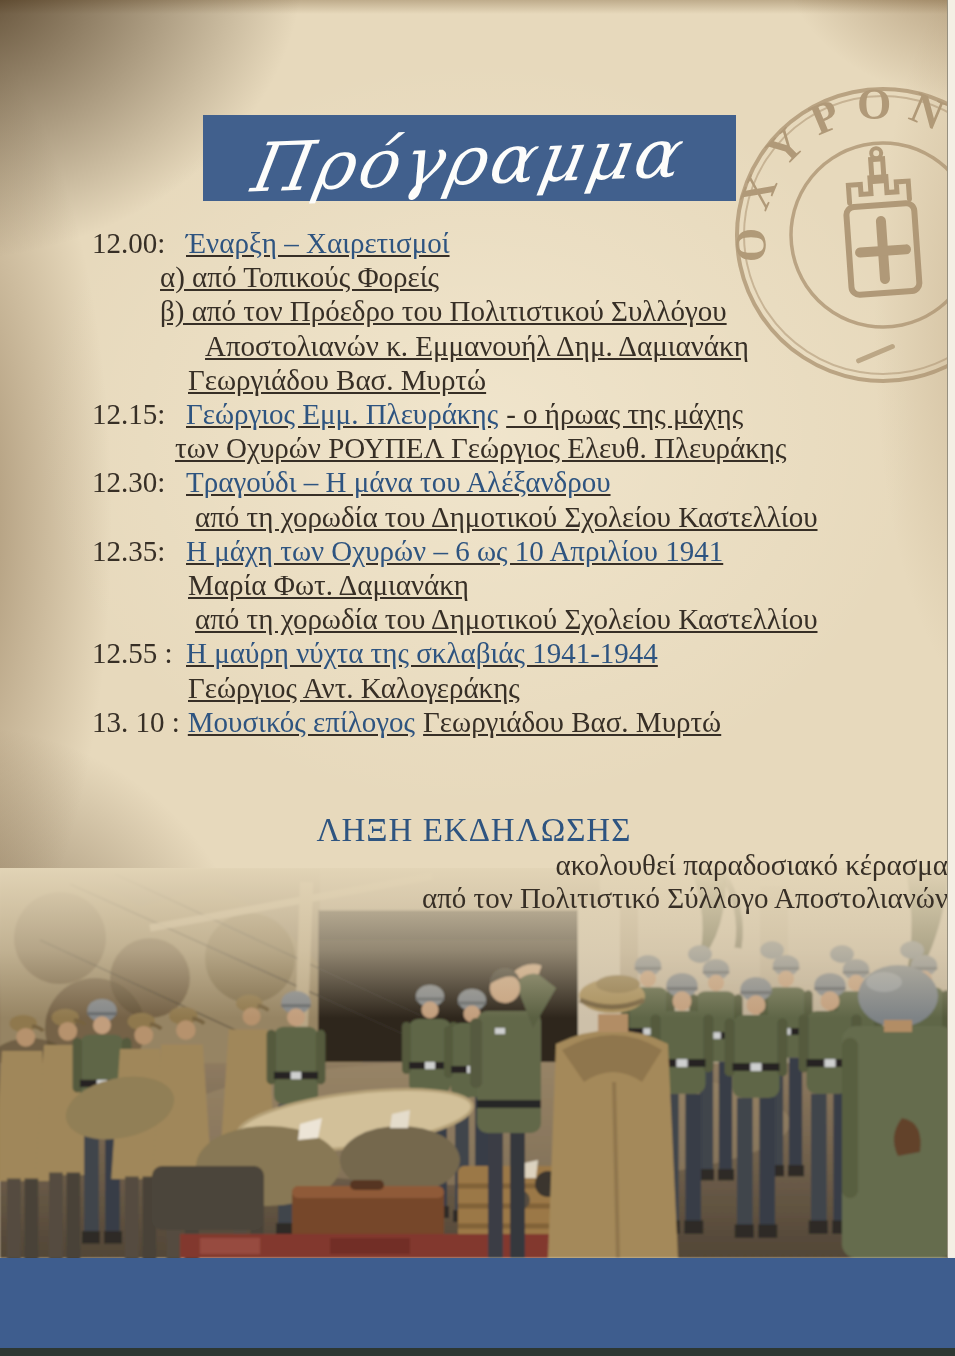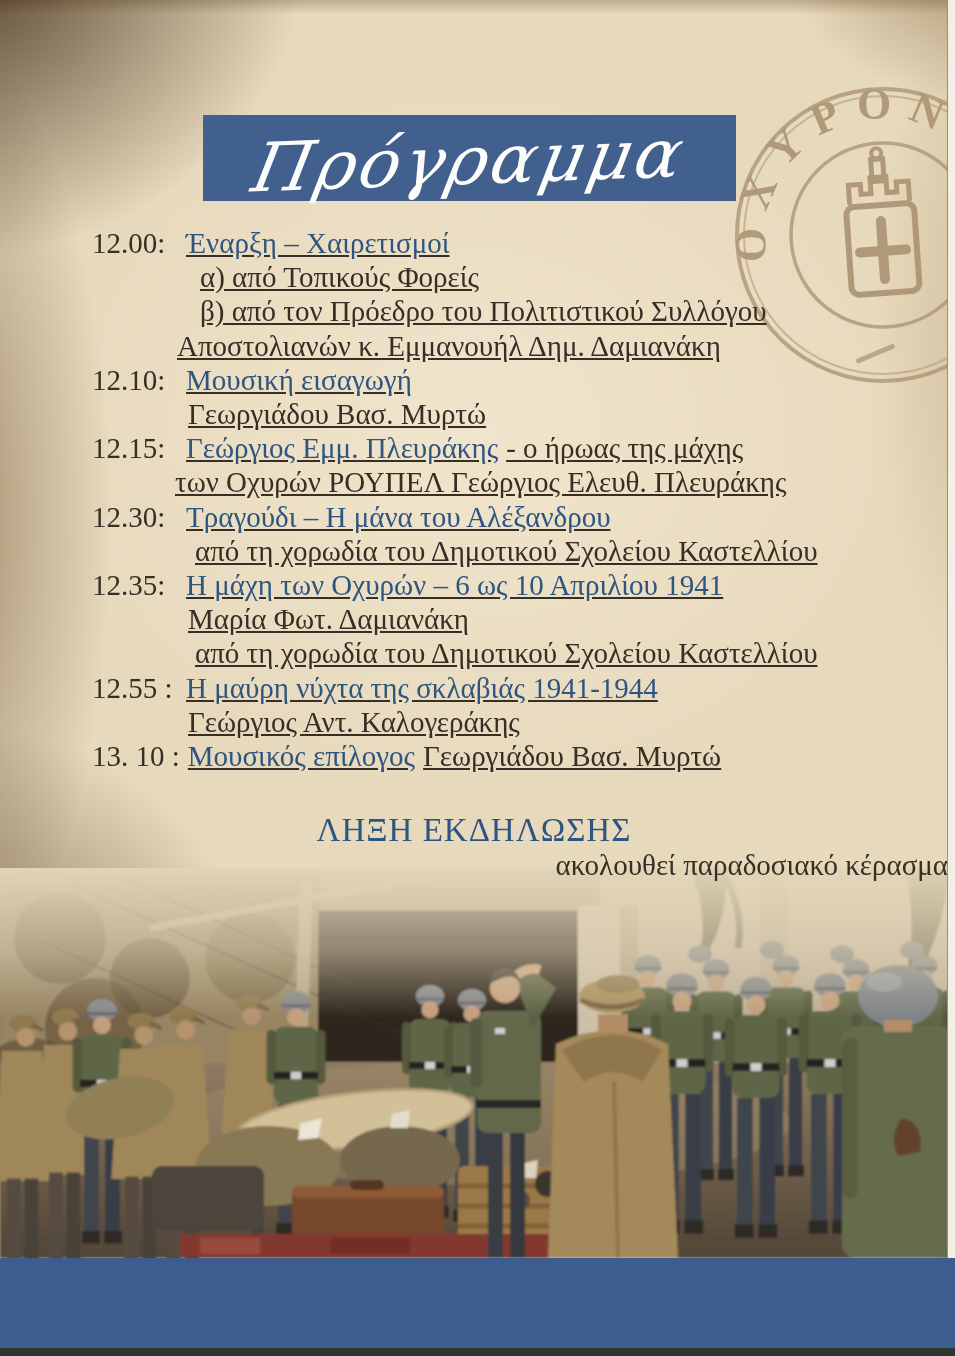--- a/index.html
+++ b/index.html
@@ -25,21 +25,21 @@
     transform:skewX(-13deg) rotate(-2deg);
   }
   
   .stamp{position:absolute;left:733px;top:83px;width:300px;height:315px;opacity:.9;}
   
   .schedule{position:absolute;left:92px;top:226px;width:815px;font-size:29px;line-height:34.2px;color:#372f26;}
   .line{white-space:nowrap;text-decoration:underline;}
   .seg-time{display:inline-block;min-width:86px;margin-right:8px;color:#372f26;}
   .seg-blue{color:#2e5480;}
   .seg-dark2{margin-left:8px;color:#372f26;}
-  .ind-a{margin-left:108px}.ind-b{margin-left:85px}.ind-c{margin-left:96px}
+  .ind-a{margin-left:68px}.ind-b{margin-left:113px}.ind-c{margin-left:96px}
   .ind-d{margin-left:83px}.ind-e{margin-left:103px}
   
   .closing{position:absolute;left:0;top:812px;width:948px;text-align:center;color:#372f26;z-index:6;}
   .closing-heading{font-size:33px;line-height:37px;color:#2e5480;letter-spacing:1px;}
   .closing-line{font-size:29px;line-height:33px;text-align:right;}
   
   .photo{position:absolute;left:0;top:868px;width:955px;height:390px;z-index:2;}
   .bottom-band{position:absolute;left:0;top:1258px;width:955px;height:90px;background:#3e5d8e;z-index:3;}
   .bottom-strip{position:absolute;left:0;top:1348px;width:955px;height:8px;background:#2d3732;z-index:3;}
   .right-strip{position:absolute;left:947px;top:0;width:8px;height:1258px;background:#f4efe4;
@@ -73,37 +73,37 @@
       </g>
       <line x1="100" y1="270" x2="136" y2="263" stroke-width="5" opacity=".8"></line>
     </g>
   </svg>
 
   <div class="schedule">
     <div class="line"><span class="seg-time">12.00:</span><span class="seg-blue">Έναρξη – Χαιρετισμοί</span></div>
     <div class="line ind-a"><span>α) από Τοπικούς Φορείς</span></div>
     <div class="line ind-a"><span>β) από τον Πρόεδρο του Πολιτιστικού Συλλόγου</span></div>
     <div class="line ind-b"><span>Αποστολιανών  κ. Εμμανουήλ Δημ. Δαμιανάκη</span></div>
-    <div class="line"><span class="seg-time">12.10:</span><span class="seg-blue">Μουσική εισαγωγή</span></div>
     <div class="line ind-c"><span>Γεωργιάδου Βασ. Μυρτώ</span></div>
     <div class="line"><span class="seg-time">12.15:</span><span class="seg-blue">Γεώργιος Εμμ. Πλευράκης</span><span class="seg-dark2">- ο ήρωας της μάχης</span></div>
     <div class="line ind-d"><span>των Οχυρών ΡΟΥΠΕΛ Γεώργιος Ελευθ. Πλευράκης</span></div>
     <div class="line"><span class="seg-time">12.30:</span><span class="seg-blue">Τραγούδι – Η μάνα του Αλέξανδρου</span></div>
     <div class="line ind-e"><span>από τη χορωδία του Δημοτικού Σχολείου Καστελλίου</span></div>
     <div class="line"><span class="seg-time">12.35:</span><span class="seg-blue">Η μάχη των Οχυρών – 6 ως 10 Απριλίου 1941</span></div>
     <div class="line ind-c"><span>Μαρία Φωτ. Δαμιανάκη</span></div>
     <div class="line ind-e"><span>από τη χορωδία του Δημοτικού Σχολείου Καστελλίου</span></div>
     <div class="line"><span class="seg-time">12.55 :</span><span class="seg-blue">Η μαύρη νύχτα της σκλαβιάς 1941-1944</span></div>
     <div class="line ind-c"><span>Γεώργιος Αντ. Καλογεράκης</span></div>
     <div class="line"><span class="seg-time">13. 10 :</span><span class="seg-blue">Μουσικός επίλογος</span><span class="seg-dark2">Γεωργιάδου Βασ. Μυρτώ</span></div>
   </div>
 
   <div class="closing">
     <div class="closing-heading">ΛΗΞΗ ΕΚΔΗΛΩΣΗΣ</div>
     <div class="closing-line">ακολουθεί παραδοσιακό κέρασμα</div>
+    <div class="closing-line">από τον Πολιτιστικό Σύλλογο Αποστολιανών</div>
   </div>
 
   <svg class="photo" viewBox="0 0 955 390" preserveAspectRatio="none" aria-hidden="true">
     <defs>
       <linearGradient id="fadeTop" x1="0" y1="0" x2="0" y2="1">
         <stop offset="0" stop-color="#e4d6b8" stop-opacity=".97"></stop>
         <stop offset=".55" stop-color="#e4d6b8" stop-opacity=".55"></stop>
         <stop offset="1" stop-color="#e4d6b8" stop-opacity="0"></stop>
       </linearGradient>
       <linearGradient id="wallg" x1="0" y1="0" x2="0" y2="1">

